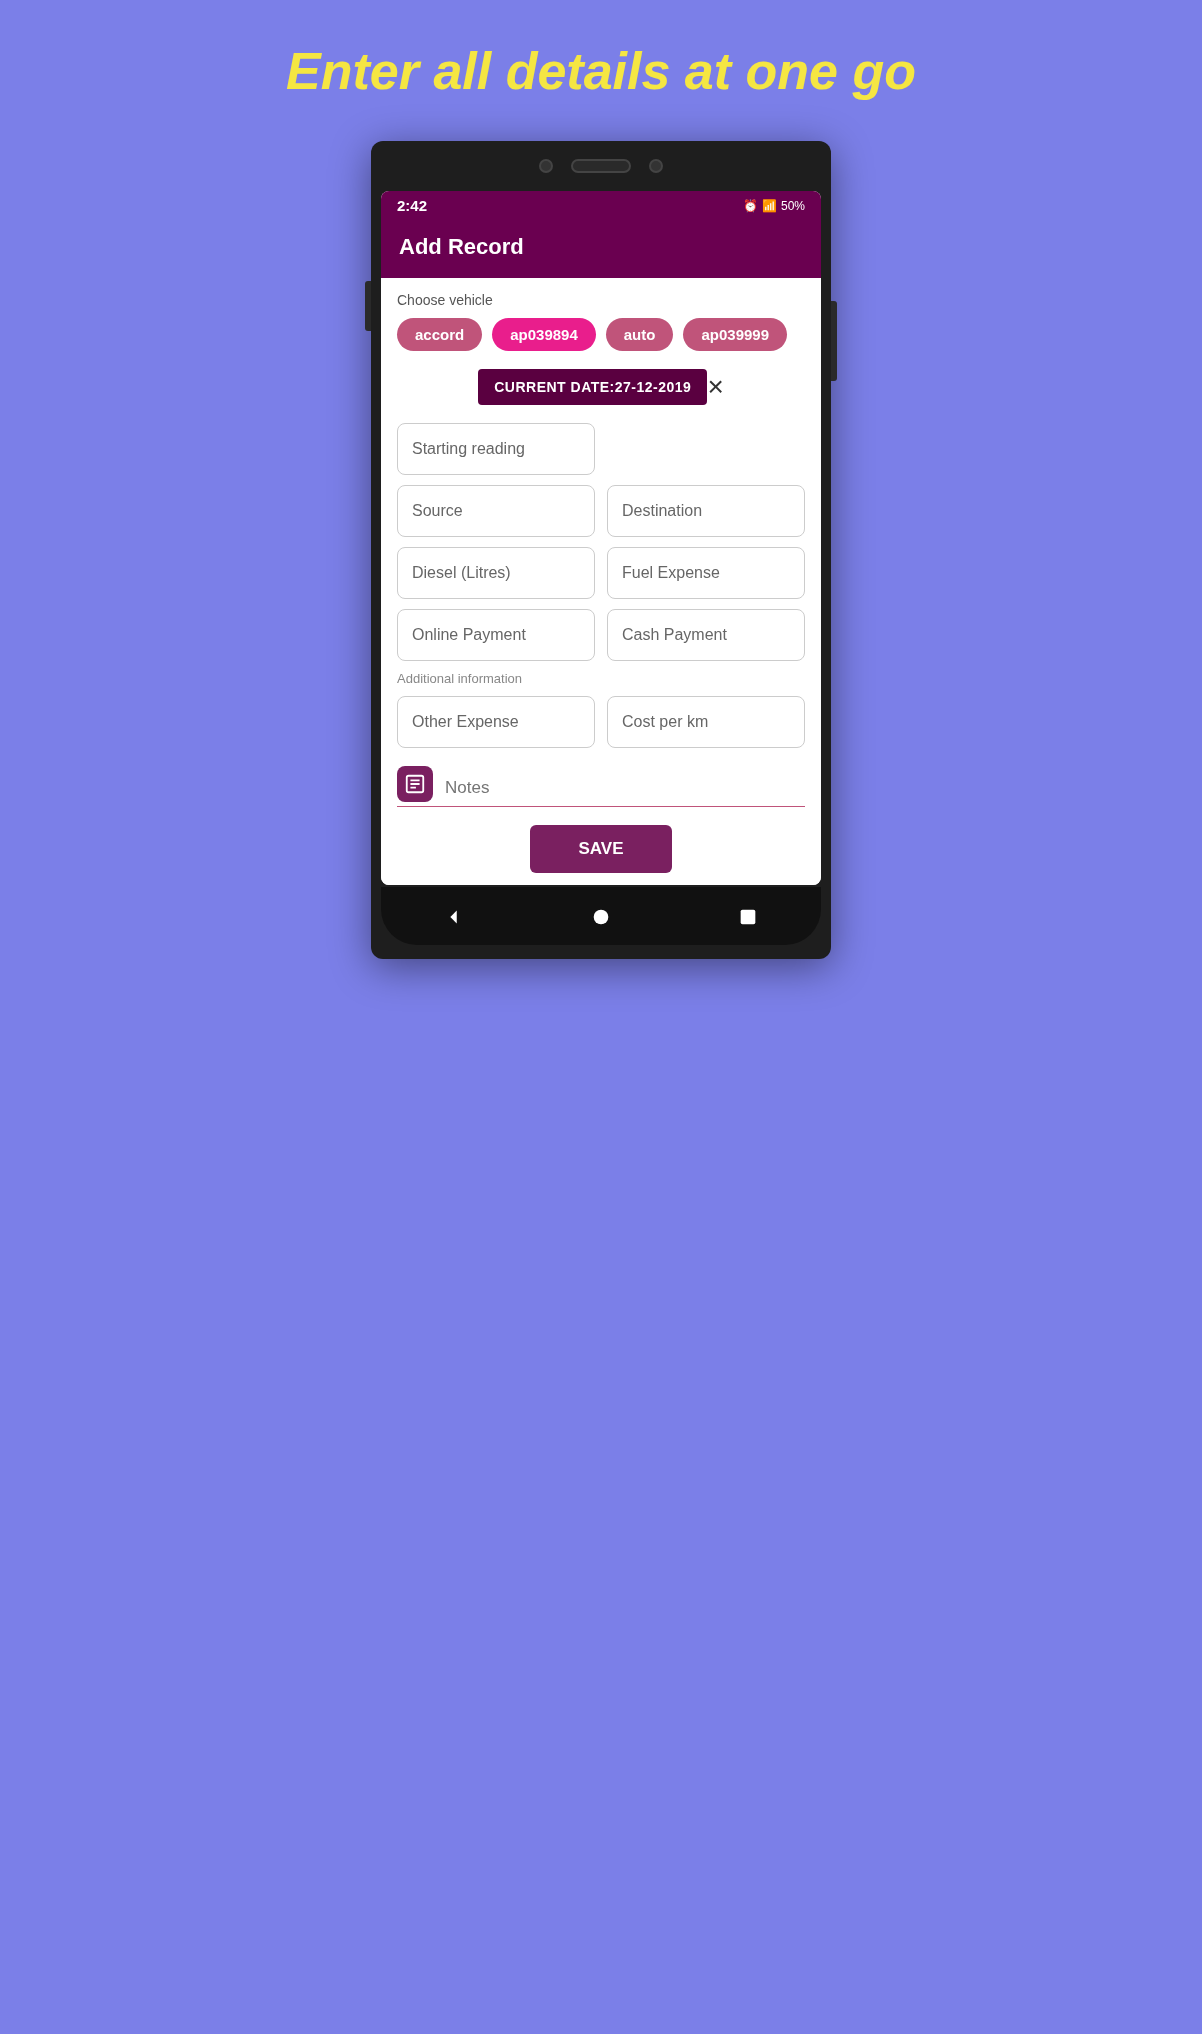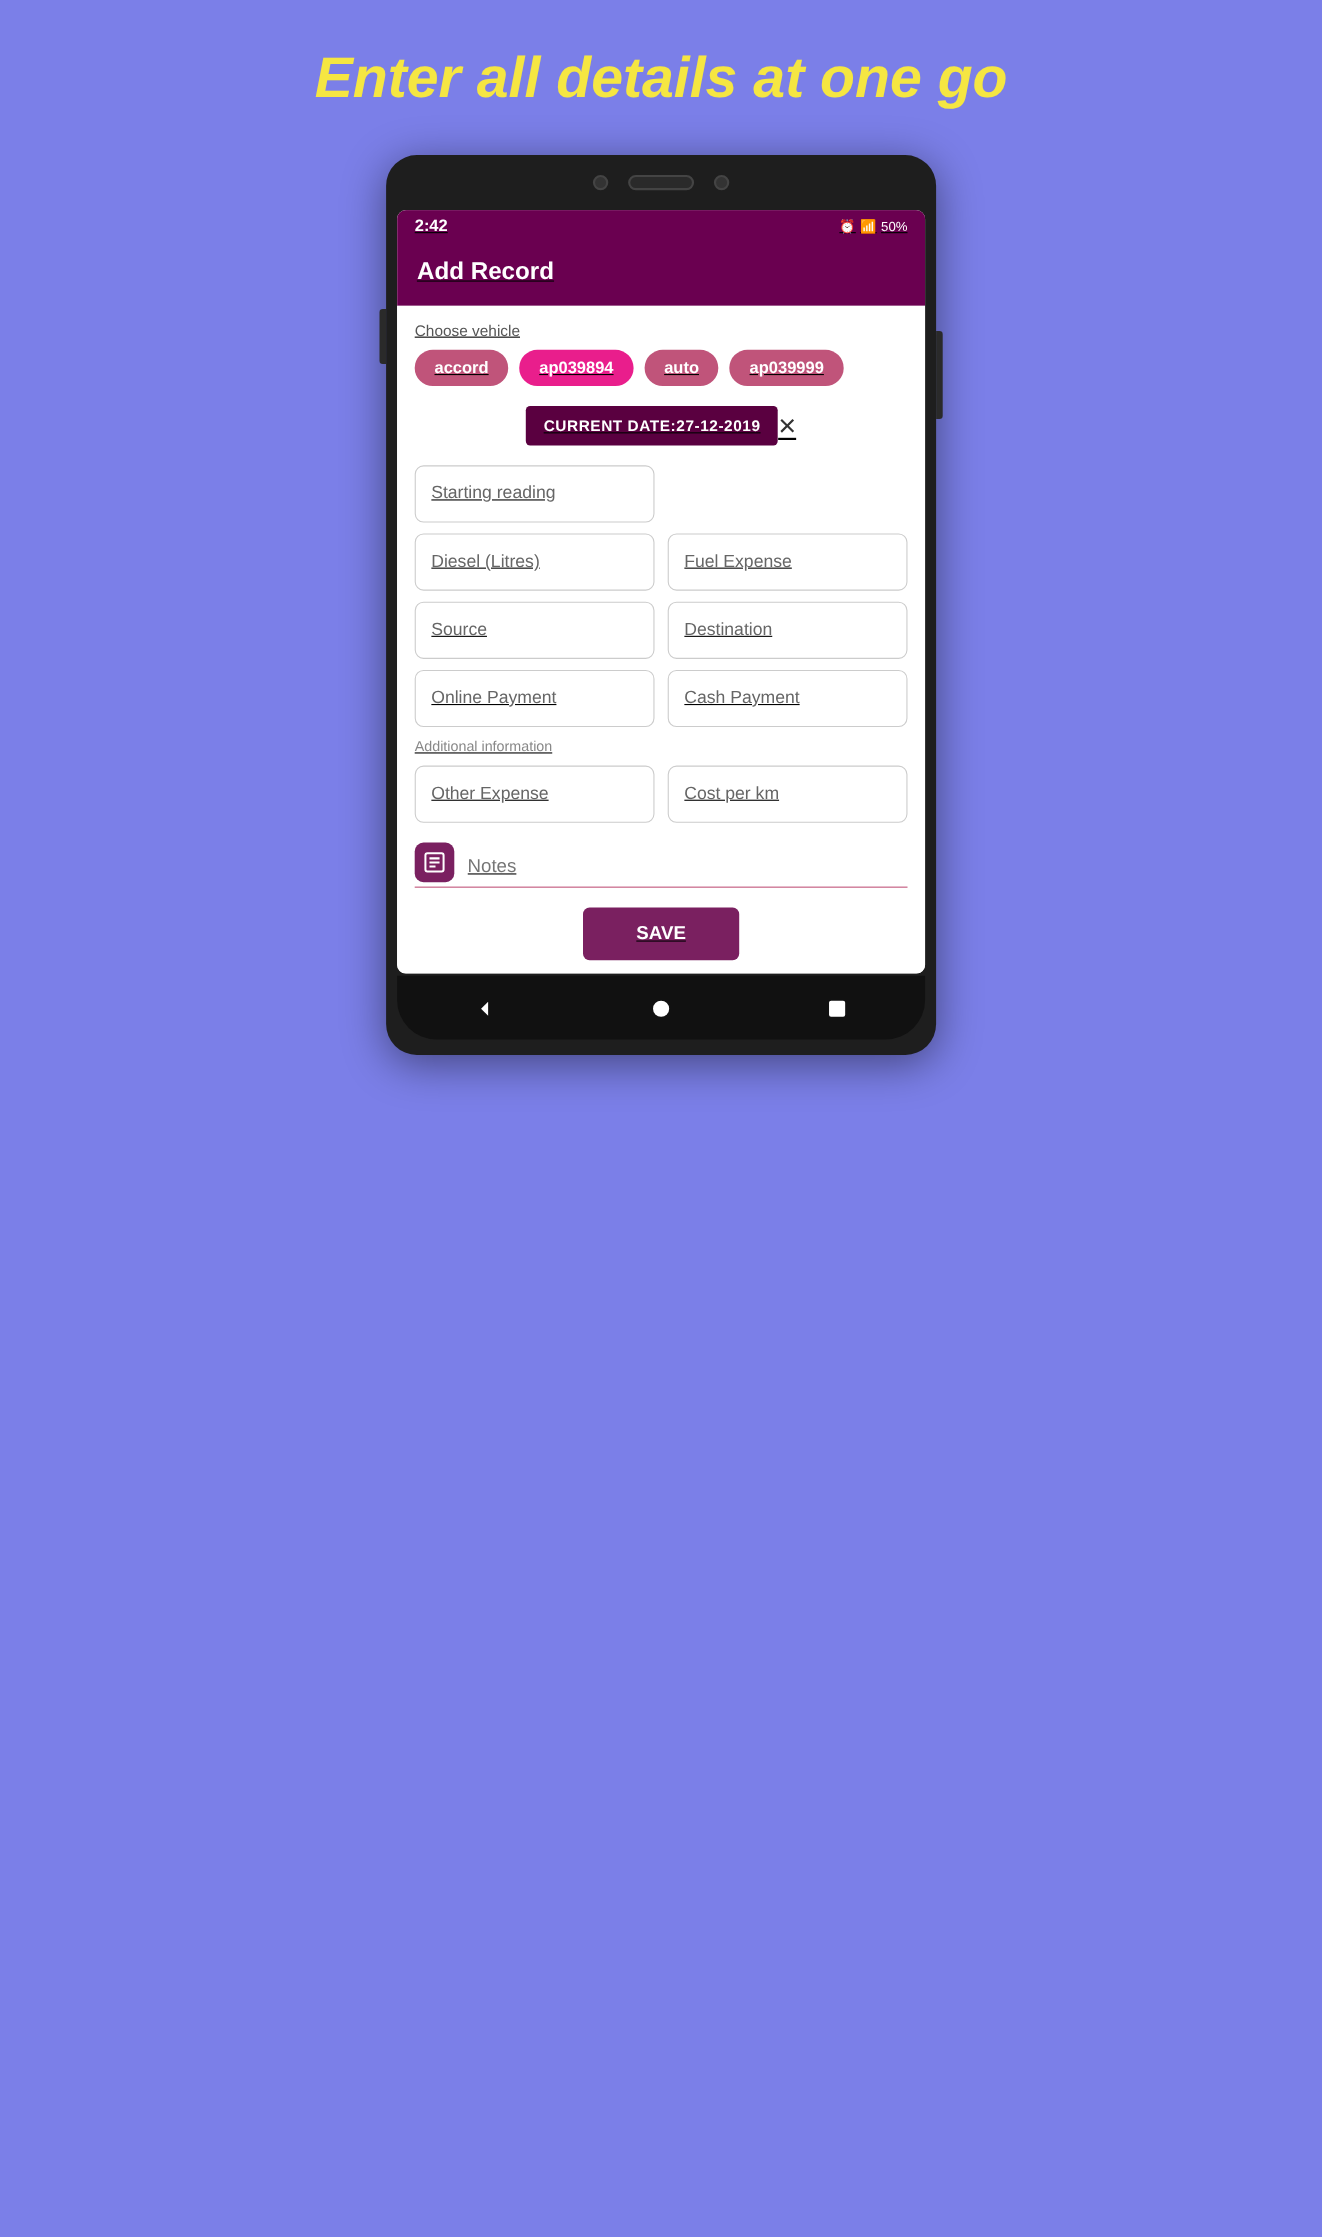--- a/index.html
+++ b/index.html
@@ -20,27 +20,26 @@
       font-weight: 900;
       color: #f5e642;
       margin-top: 41px;
       margin-bottom: 40px;
       text-align: center;
       font-style: italic;
     }
 
     
     .phone-shell {
-      width: 500px;
+      width: 460px;
       background: #1e1e1e;
-      border-radius: 28px;
+      border-radius: 12px;
       padding: 14px 10px 14px 10px;
       position: relative;
       box-shadow: 0 8px 40px rgba(0,0,0,0.45);
-      text-decoration: underline;
     }
 
     
     .phone-top-bar {
       display: flex;
       justify-content: center;
       align-items: center;
       gap: 18px;
       margin-bottom: 10px;
       padding: 4px 0 8px;
@@ -312,27 +311,27 @@
       <div class="date-row">
         <div class="date-badge">CURRENT DATE:27-12-2019</div>
         <button class="close-btn">×</button>
       </div>
 
       <div class="form-grid">
         <input class="form-input" placeholder="Starting reading" style="">
       </div>
 
       <div class="form-grid">
+        <input class="form-input" placeholder="Source" style="">
+        <input class="form-input" placeholder="Destination" style="">
+      </div>
+
+      <div class="form-grid">
         <input class="form-input" placeholder="Diesel (Litres)" style="">
         <input class="form-input" placeholder="Fuel Expense" style="">
-      </div>
-
-      <div class="form-grid">
-        <input class="form-input" placeholder="Source" style="">
-        <input class="form-input" placeholder="Destination" style="">
       </div>
 
       <div class="form-grid">
         <input class="form-input" placeholder="Online Payment" style="">
         <input class="form-input" placeholder="Cash Payment" style="">
       </div>
 
       <div class="additional-label">Additional information</div>
 
       <div class="form-grid">

